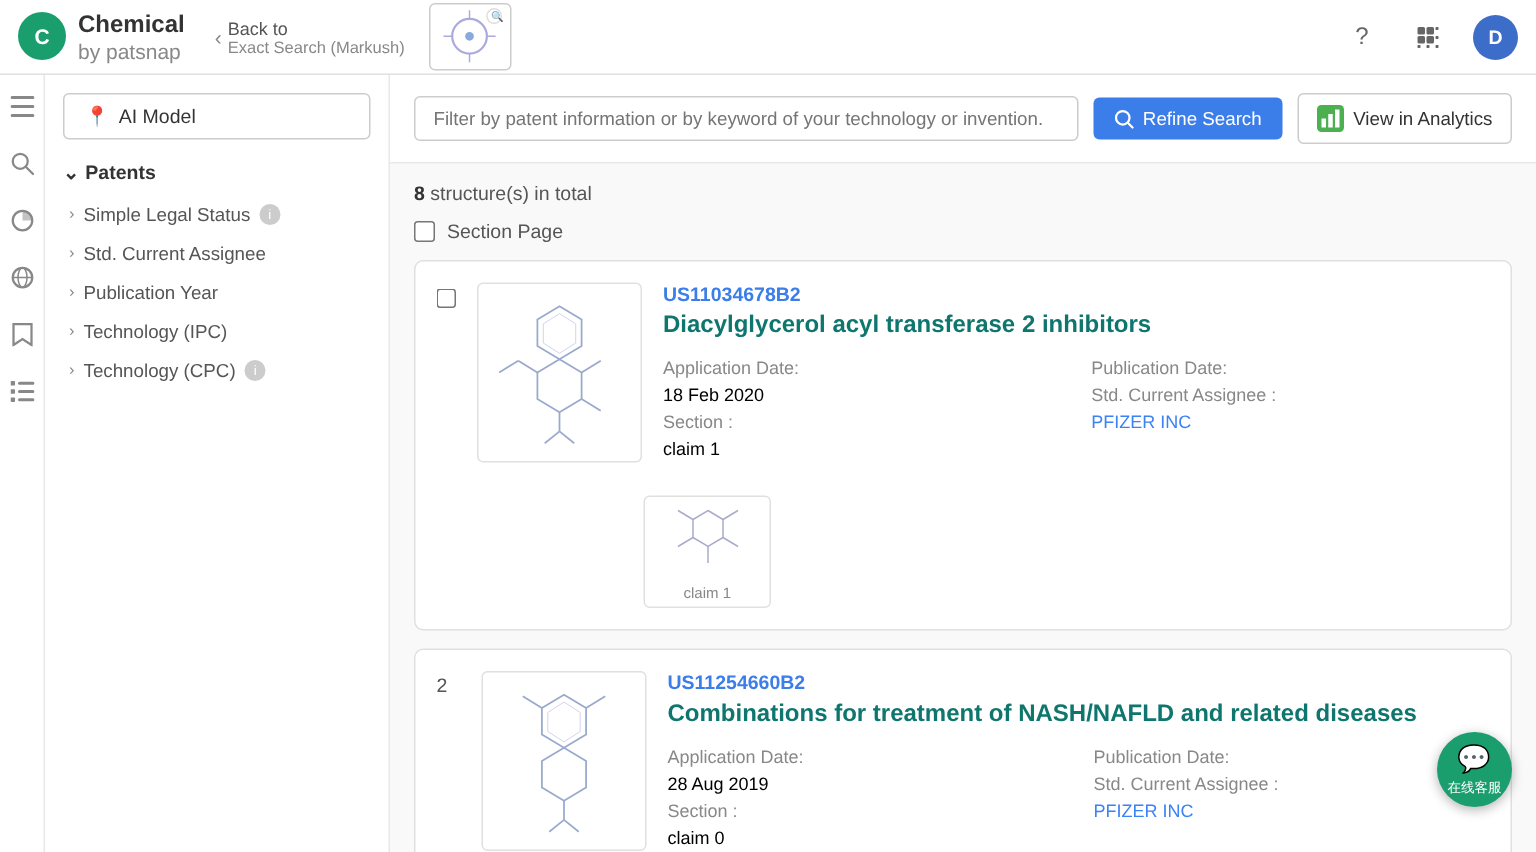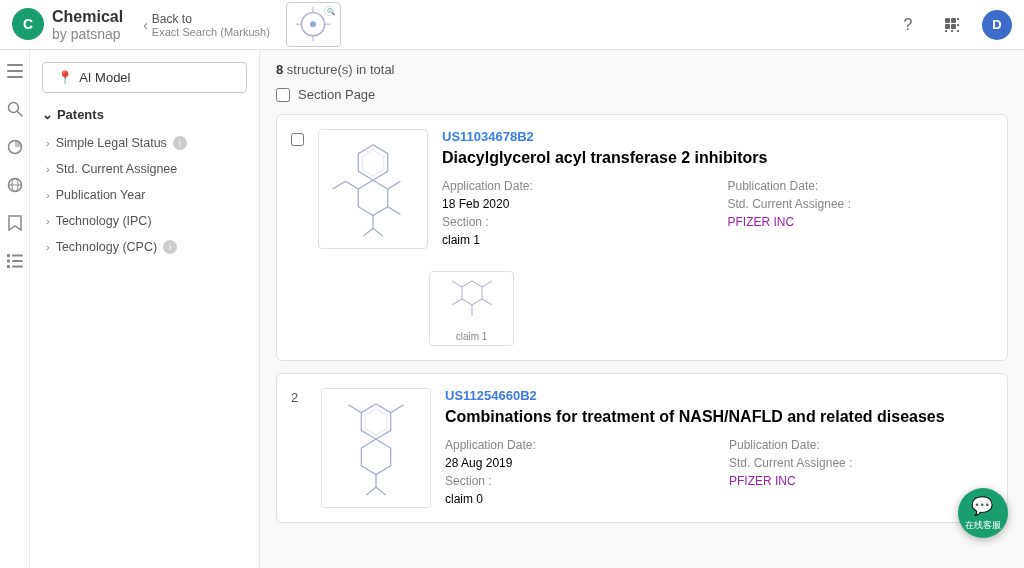--- a/index.html
+++ b/index.html
@@ -212,31 +212,31 @@
       overflow: hidden;
     }
     .molecule-img svg { width: 100%; height: 100%; }
     .card-details { flex: 1; }
     .patent-id {
       color: #3b7de9; font-size: 13px;
       font-weight: 700; text-decoration: none;
       cursor: pointer; margin-bottom: 4px; display: block;
     }
     .patent-title {
-      color: #000000; font-size: 16px;
+      color: #0f766e; font-size: 16px;
       font-weight: 600; margin-bottom: 10px;
       cursor: pointer; line-height: 1.3;
     }
     .patent-meta {
       display: grid; grid-template-columns: 1fr 1fr;
       gap: 4px 20px; font-size: 12px;
     }
     .meta-label { color: #888; }
     .meta-value { color: #000000; }
-    .meta-value.link { color: #a21caf; cursor: pointer; }
+    .meta-value.link { color: #3b82f6; cursor: pointer; }
 
     
     .thumbnails-strip {
       display: flex; gap: 8px;
       padding: 8px 14px 14px 152px;
       border-top: 0;
     }
     .thumb {
       width: 85px; height: 75px;
       border: 1px solid #e0e0e0;
@@ -402,20 +402,40 @@
       <div class="filter-item">
         <span class="chevron-right">›</span>
         <span>Technology (CPC)</span>
         <span class="info-icon">i</span>
       </div>
     </div>
   </div>
 
   <div class="content">
 
+    <div class="search-area">
+      <input class="search-input" type="text" placeholder="Filter by patent information or by keyword of your technology or invention." style="">
+      <button class="refine-btn">
+        <svg width="13" height="13" viewBox="0 0 13 13">
+            <circle cx="5.5" cy="5.5" r="4.5" fill="none" stroke="white" stroke-width="1.5"></circle>
+            <line x1="9" y1="9" x2="12" y2="12" stroke="white" stroke-width="1.5" stroke-linecap="round"></line>
+          </svg>
+        <span>Refine Search</span>
+      </button>
+      <button class="view-analytics-btn">
+        <div class="view-analytics-icon">
+          <svg width="14" height="14" viewBox="0 0 14 14">
+              <rect x="1" y="7" width="3" height="6" fill="white"></rect>
+              <rect x="5.5" y="4" width="3" height="9" fill="white"></rect>
+              <rect x="10" y="1" width="3" height="12" fill="white"></rect>
+            </svg>
+        </div>
+        <span>View in Analytics</span>
+      </button>
+    </div>
 
     <div class="results-area">
       <div class="results-info">
         <strong>8</strong>
         <span>structure(s) in total</span>
       </div>
 
       <div class="select-page-row">
         <input type="checkbox" class="select-page-checkbox" style="">
         <label class="select-page-label">Section Page</label>

